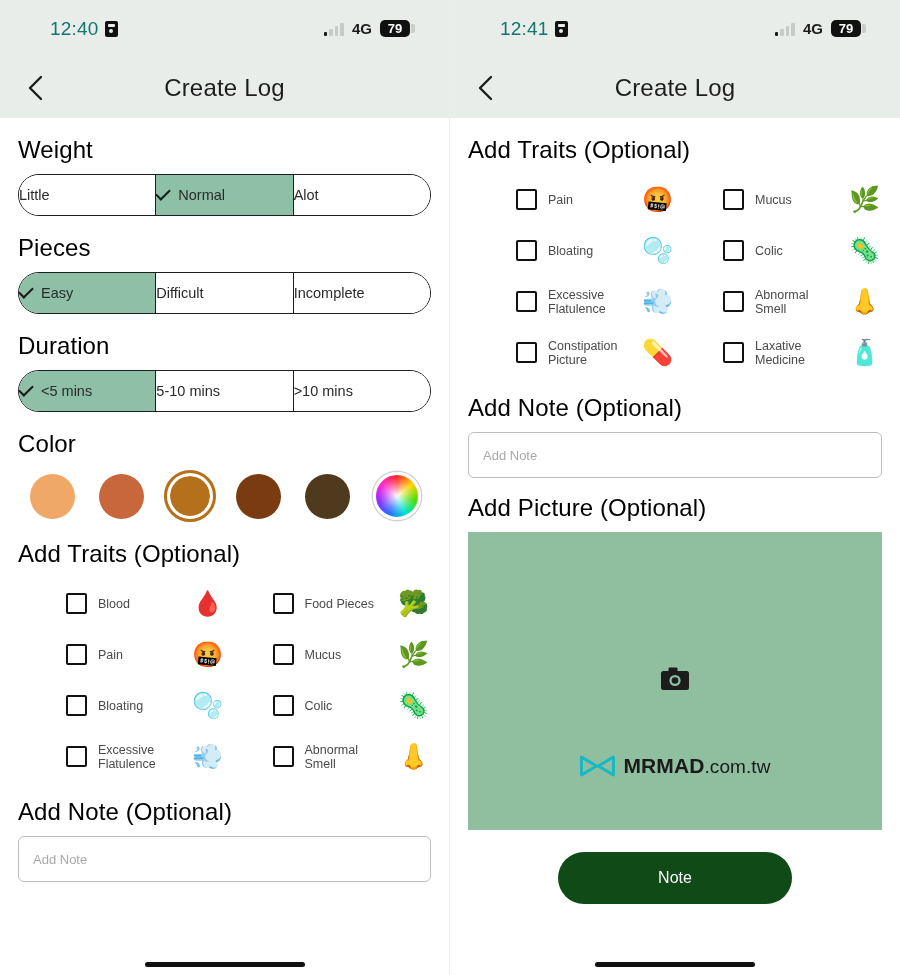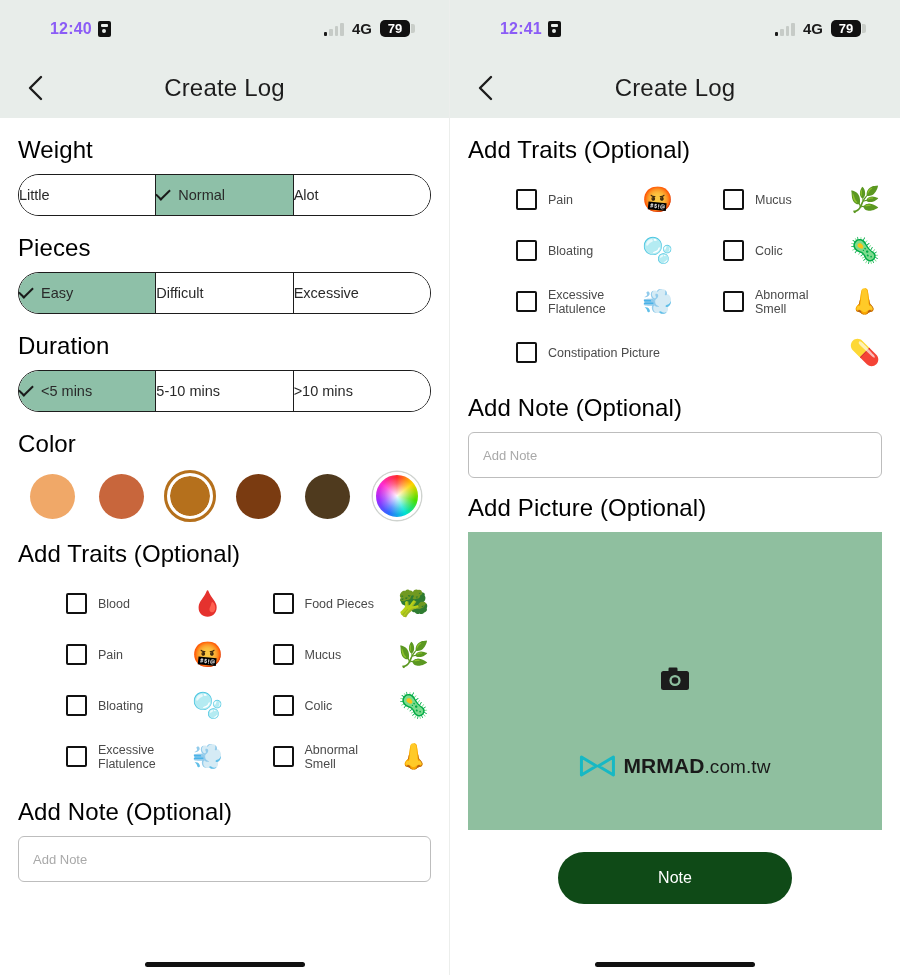--- a/index.html
+++ b/index.html
@@ -21,21 +21,21 @@
   
   .statusbar {
     height: 57px;
     background: #e8edea;
     display: flex;
     align-items: center;
     justify-content: space-between;
     padding: 0 34px 0 50px;
   }
   .sb-left { display: flex; align-items: center; gap: 6px; }
-  .sb-time { font-size: 16px; font-weight: bold; color: #8b5cf6; letter-spacing: .2px; }
+  .sb-time { font-size: 19px; font-weight: normal; color: #0f766e; letter-spacing: .2px; }
   .sb-alarm {
     width: 13px; height: 16px; background: #111;
     border-radius: 2px; position: relative;
   }
   .sb-alarm::before {
     content: ""; position: absolute; left: 3px; top: 3px;
     width: 7px; height: 3px; background: #e8edea; border-radius: 1px;
   }
   .sb-alarm::after {
     content: ""; position: absolute; left: 4.5px; top: 8px;
@@ -235,21 +235,21 @@
         <div class="seg active">
           <span class="tick"></span>
           <span>Easy</span>
         </div>
         <div class="seg">
 
           <span>Difficult</span>
         </div>
         <div class="seg">
 
-          <span>Excessive</span>
+          <span>Incomplete</span>
         </div>
       </div>
 
       <div class="section-title">Duration</div>
       <div class="segmented">
         <div class="seg active">
           <span class="tick"></span>
           <span>&lt;5 mins</span>
         </div>
         <div class="seg">
@@ -412,20 +412,25 @@
             <span class="checkbox"></span>
             <span class="trait-label">Abnormal Smell</span>
             <span class="trait-emoji">👃</span>
           </div>
         </div>
         <div class="trait-row">
           <div class="trait-cell">
             <span class="checkbox"></span>
             <span class="trait-label">Constipation Picture</span>
             <span class="trait-emoji">💊</span>
+          </div>
+          <div class="trait-cell">
+            <span class="checkbox"></span>
+            <span class="trait-label">Laxative Medicine</span>
+            <span class="trait-emoji">🧴</span>
           </div>
         </div>
       </div>
 
       <div class="section-title tight">Add Note (Optional)</div>
       <input class="note-input" placeholder="Add Note" style="">
 
       <div class="section-title tight">Add Picture (Optional)</div>
       <div class="picture-box" style="background: rgb(143, 191, 159);">
         <span class="cam-icon">

